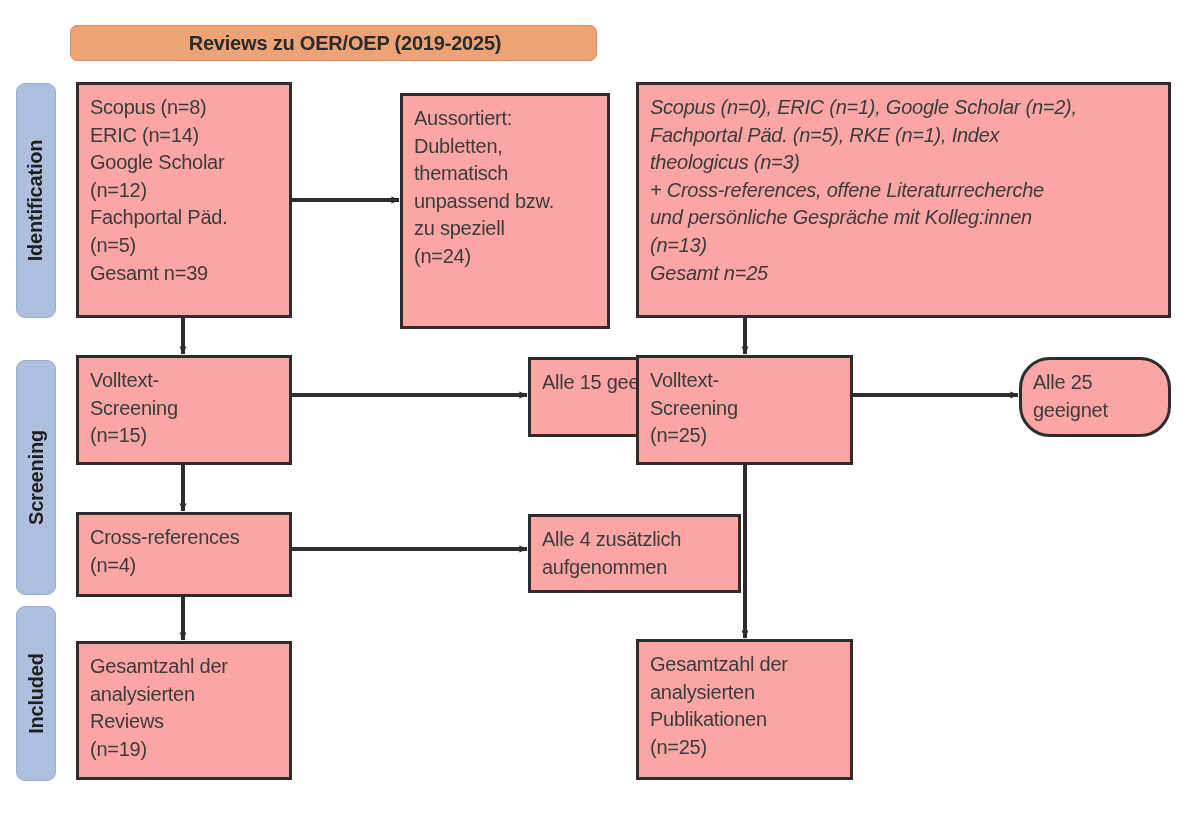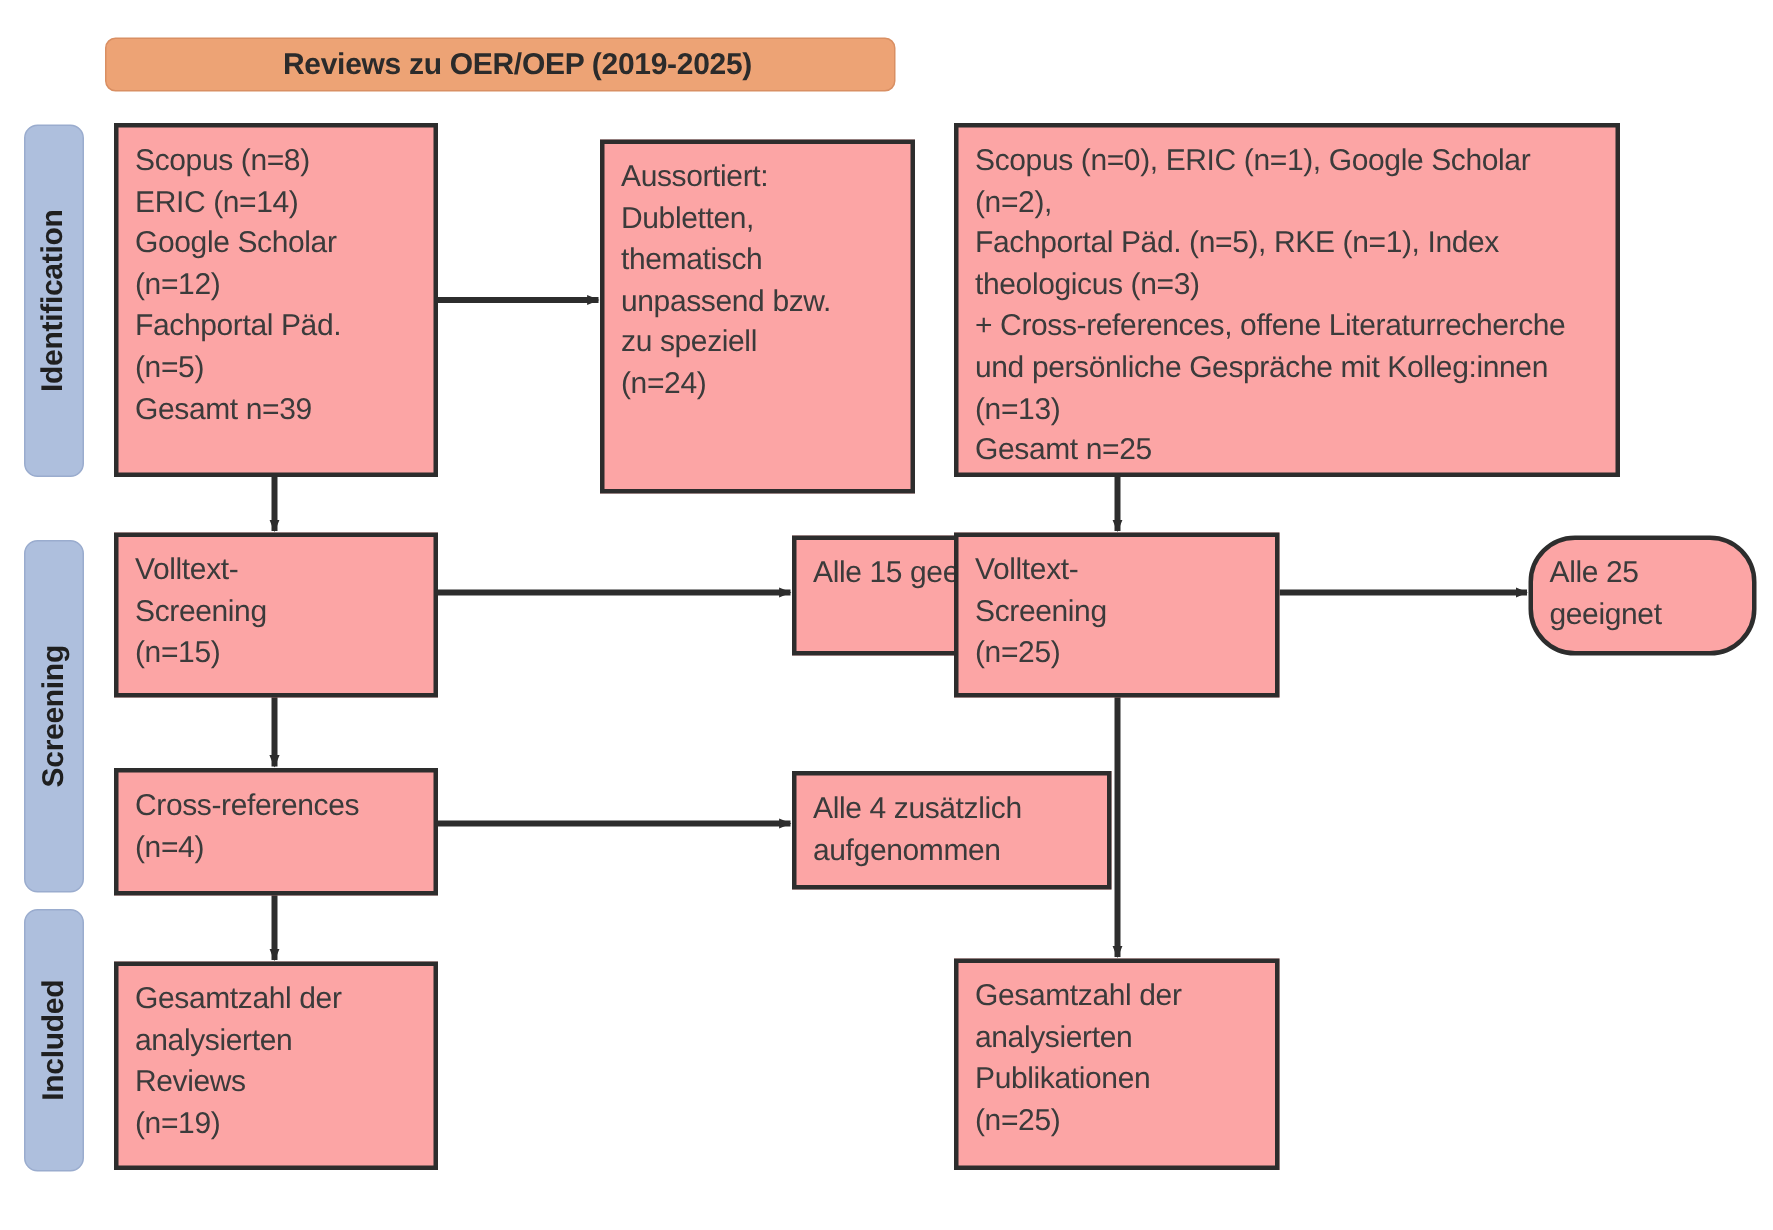--- a/index.html
+++ b/index.html
@@ -159,21 +159,21 @@
 (n=4)</div>
 
   <div class="node" style="left:528px; top:514px; width:213px; height:79px;">Alle 4 zusätzlich
 aufgenommen</div>
 
   <div class="node" style="left:76px; top:641px; width:216px; height:139px;">Gesamtzahl der
 analysierten
 Reviews
 (n=19)</div>
 
-  <div class="node" style="left:636px; top:82px; width:444px; height:236px;">Scopus (n=0), ERIC (n=1), Google Scholar (n=2),
+  <div class="node" style="left:636px; top:82px; width:535px; height:236px;font-style:italic;">Scopus (n=0), ERIC (n=1), Google Scholar (n=2),
 Fachportal Päd. (n=5), RKE (n=1), Index
 theologicus (n=3)
 + Cross-references, offene Literaturrecherche
 und persönliche Gespräche mit Kolleg:innen
 (n=13)
 Gesamt n=25</div>
 
   <div class="node" style="left:636px; top:355px; width:217px; height:110px;">Volltext-
 Screening
 (n=25)</div>

